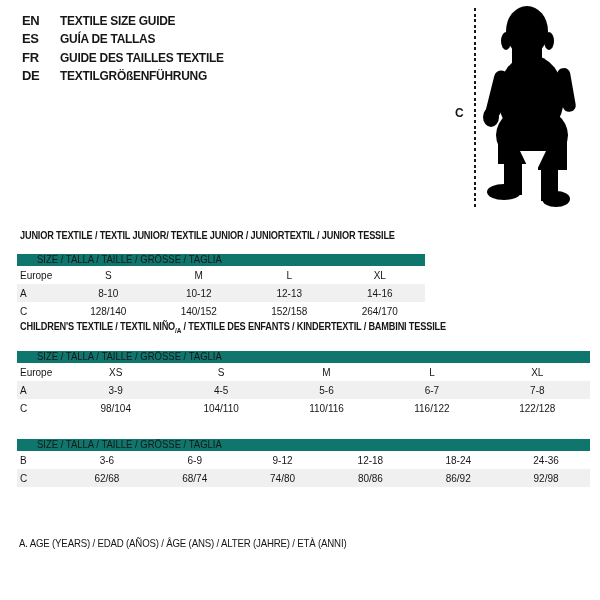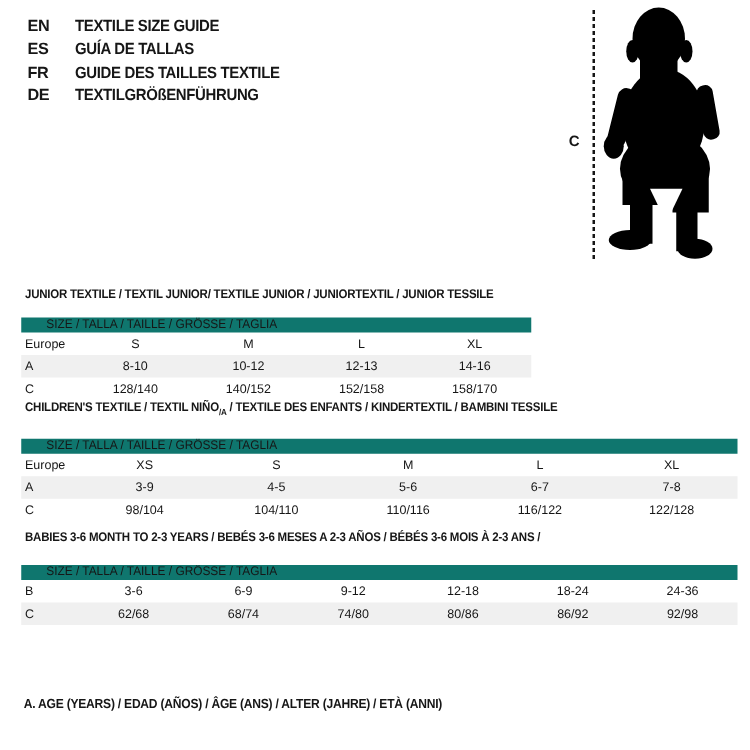--- a/index.html
+++ b/index.html
@@ -30,21 +30,21 @@
   .t-bar .cond { transform:scaleX(0.95); }
   .bar-gap1 { margin-top:12px; } .bar-gap2 { margin-top:14px; } .bar-gap3 { margin-top:15px; }
   .t-row { display:flex; height:18px; align-items:center; font-size:10px; }
   .t-row .lbl { flex:0 0 46px; width:46px; padding-left:3px; box-sizing:border-box; }
   .t-row .c { flex:1; text-align:center; }
   .t-row.alt { background:#f0f0f0; }
   .subscript { font-size:7px; vertical-align:sub; }
 
   
   .legend { position:absolute; left:19px; top:535px; }
-  .legend-line { font-weight:bold; font-size:10.5px; line-height:17px; letter-spacing:-0.2px;margin-top:20px; }
+  .legend-line { font-weight:normal; font-size:10.5px; line-height:17px; letter-spacing:-0.2px; }
 </style>
 </head>
 <body>
 
 <div class="page">
 
   <div class="lang-block">
     <div class="lang-row">
       <span class="lang-code">EN</span>
       <span class="cond">TEXTILE SIZE GUIDE</span>
@@ -102,21 +102,21 @@
       <span class="c">8-10</span>
       <span class="c">10-12</span>
       <span class="c">12-13</span>
       <span class="c">14-16</span>
     </div>
     <div class="t-row">
       <span class="lbl">C</span>
       <span class="c">128/140</span>
       <span class="c">140/152</span>
       <span class="c">152/158</span>
-      <span class="c">158/170</span>
+      <span class="c">264/170</span>
     </div>
   </section>
 
   <section class="tbl t2">
     <div class="t-title"><span class="cond"><span>CHILDREN'S TEXTILE / TEXTIL NIÑO</span><span class="subscript">/A</span><span> / TEXTILE DES ENFANTS / KINDERTEXTIL / BAMBINI TESSILE</span></span></div>
     <div class="t-bar bar-gap2"><span class="cond">SIZE / TALLA / TAILLE / GRÖSSE / TAGLIA</span></div>
     <div class="t-row">
       <span class="lbl">Europe</span>
       <span class="c">XS</span>
       <span class="c">S</span>
@@ -136,21 +136,20 @@
       <span class="lbl">C</span>
       <span class="c">98/104</span>
       <span class="c">104/110</span>
       <span class="c">110/116</span>
       <span class="c">116/122</span>
       <span class="c">122/128</span>
     </div>
   </section>
 
   <section class="tbl t3">
-    <div class="t-title"><span class="cond">BABIES 3-6 MONTH TO 2-3 YEARS / BEBÉS 3-6 MESES A 2-3 AÑOS / BÉBÉS 3-6 MOIS À 2-3 ANS /</span></div>
     <div class="t-bar bar-gap3"><span class="cond">SIZE / TALLA / TAILLE / GRÖSSE / TAGLIA</span></div>
     <div class="t-row">
       <span class="lbl">B</span>
       <span class="c">3-6</span>
       <span class="c">6-9</span>
       <span class="c">9-12</span>
       <span class="c">12-18</span>
       <span class="c">18-24</span>
       <span class="c">24-36</span>
     </div>

